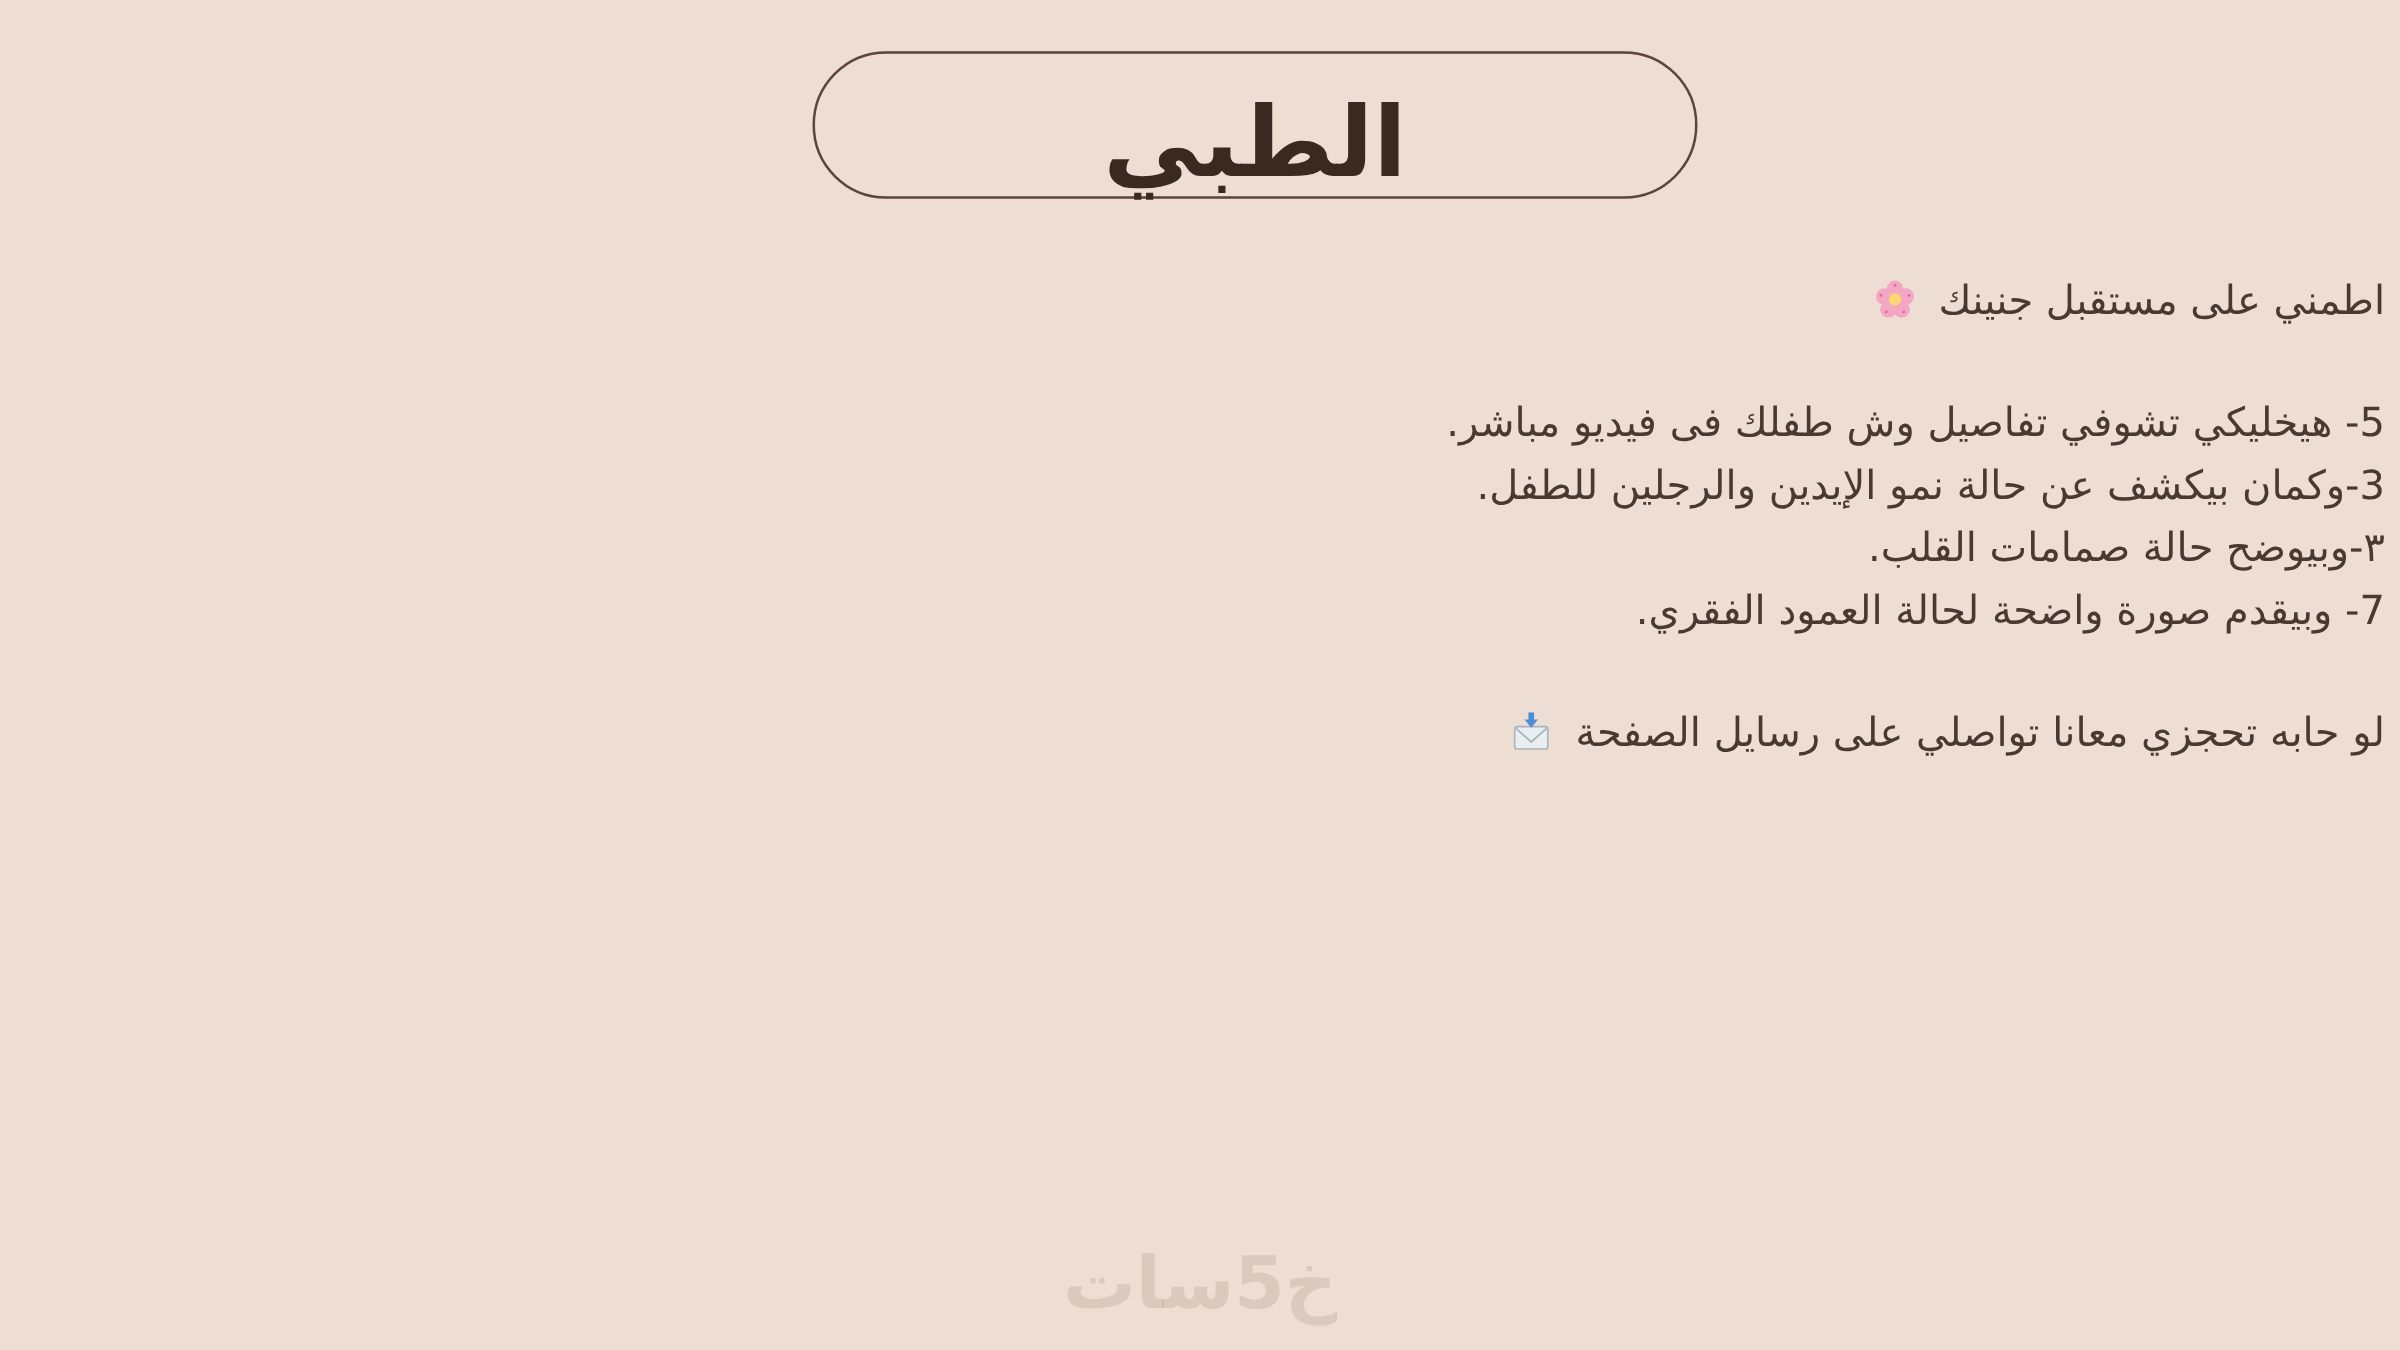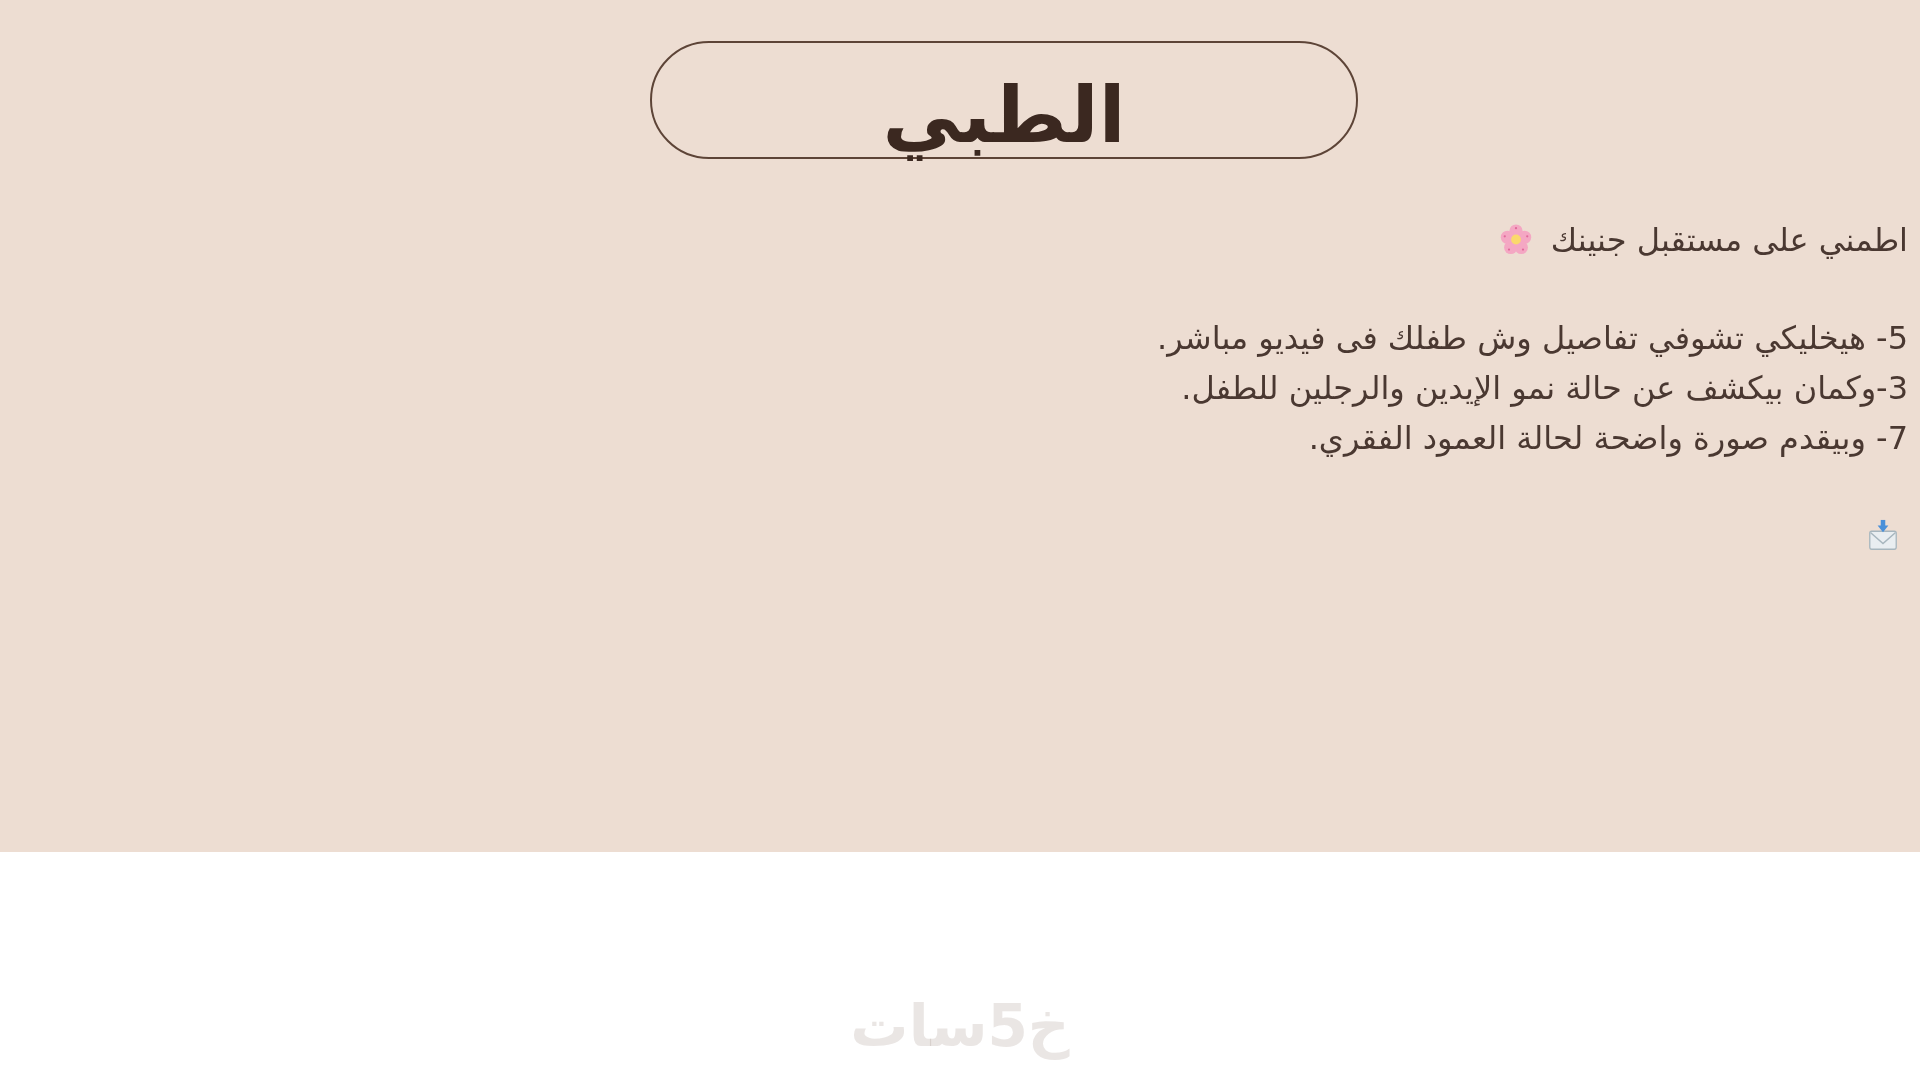--- a/index.html
+++ b/index.html
@@ -3,21 +3,21 @@
 <meta charset="utf-8">
 <style>
   html, body { margin: 0; padding: 0; }
   body {
     width: 1920px; height: 1080px;
     font-family: "DejaVu Sans", sans-serif;
     overflow: hidden;
   }
   .canvas {
     position: relative;
-    width: 1920px; height: 852px;
+    width: 1920px; height: 1080px;
     background: #EDDDD2;
   }
   .title-box {
     position: absolute;
     left: 650px; top: 41px;
     width: 708px; height: 118px;
     border: 2px solid #5D4437;
     border-radius: 60px;
     display: flex; align-items: center; justify-content: center;
     box-sizing: border-box;
@@ -93,25 +93,27 @@
           </g>
           <circle cx="18" cy="17.5" r="5.2" fill="#FBD86C"></circle>
         </svg>
       </span>
     </p>
 
 
     <div class="para">
       <span class="line">5- هيخليكي تشوفي تفاصيل وش طفلك فى فيديو مباشر.</span>
       <span class="line">3-وكمان بيكشف عن حالة نمو الإيدين والرجلين للطفل.</span>
+      <span class="line">٣-وبيوضح حالة صمامات القلب.</span>
       <span class="line">7- وبيقدم صورة واضحة لحالة العمود الفقري.</span>
     </div>
 
 
     <p class="para">
+      <span>لو حابه تحجزي معانا تواصلي على رسايل الصفحة</span>
       <span class="emoji">
         <svg viewBox="0 0 36 36" aria-hidden="true">
           <rect x="4" y="13" width="28" height="19" rx="2" fill="#E9EEF1" stroke="#A7B6BE" stroke-width="1.4"></rect>
           <path d="M5 14.5 L18 26 L31 14.5" fill="none" stroke="#A7B6BE" stroke-width="1.6"></path>
           <rect x="15.6" y="1" width="4.8" height="6.5" fill="#4A90D9"></rect>
           <path d="M12.3 7 L18 14 L23.7 7 Z" fill="#4A90D9"></path>
         </svg>
       </span>
     </p>
 

